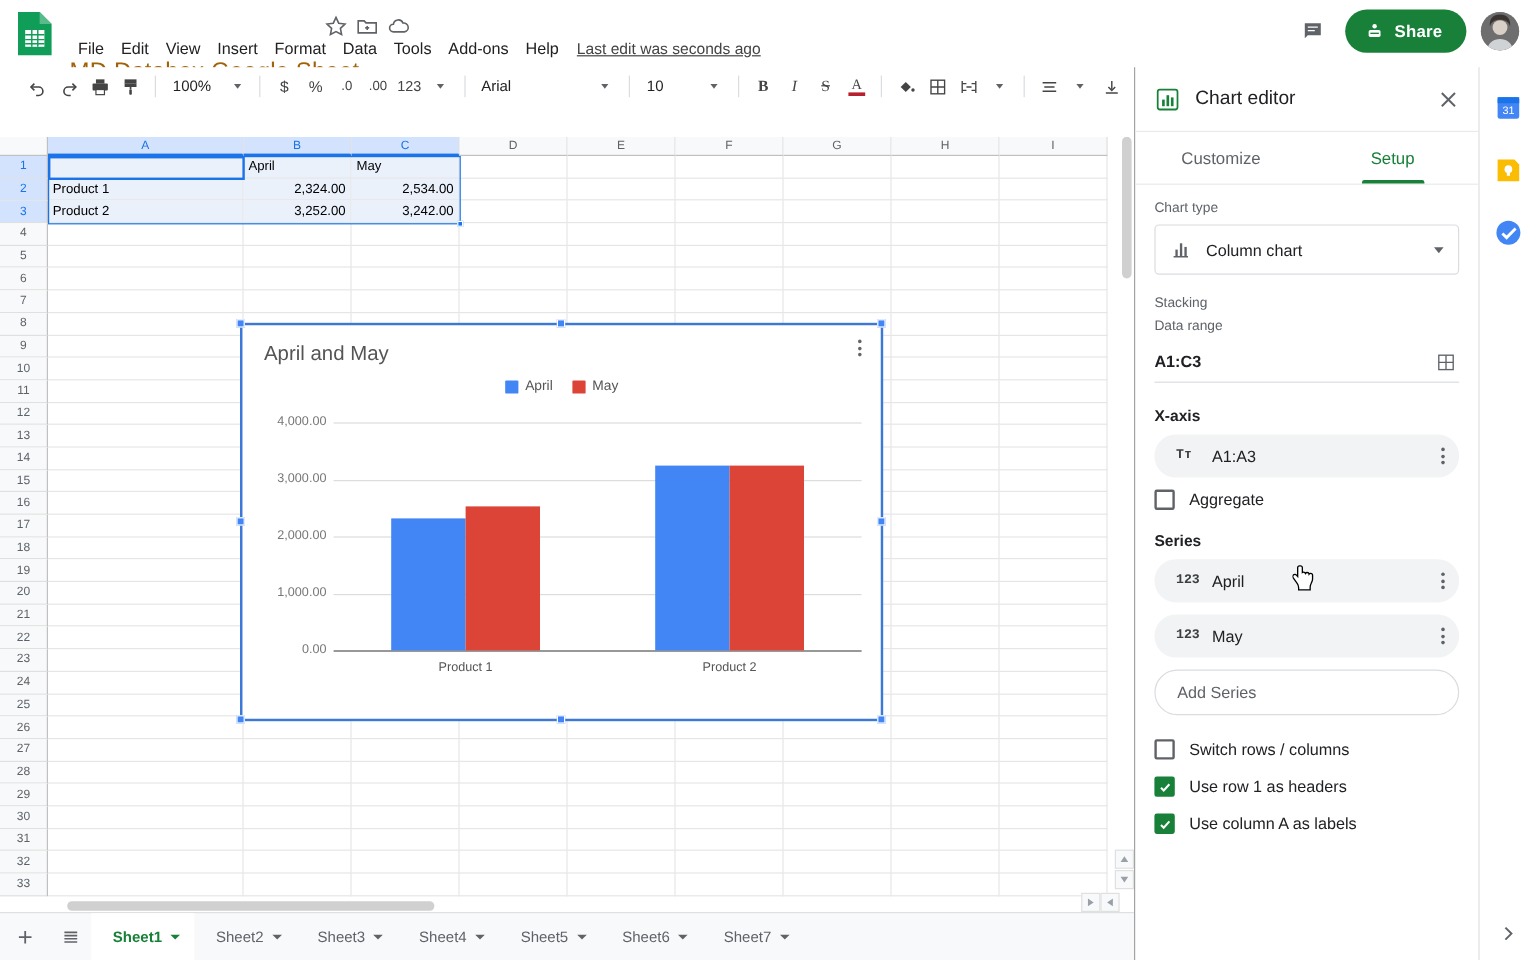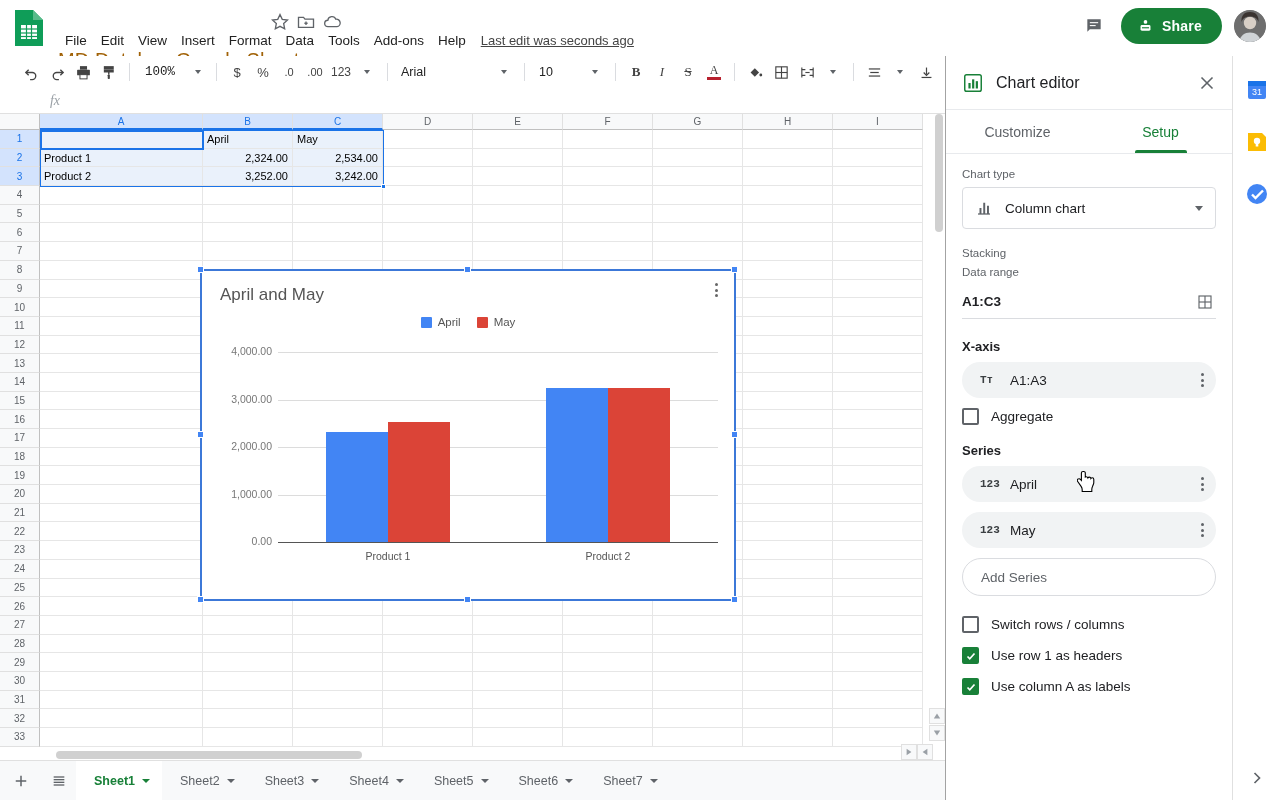--- a/index.html
+++ b/index.html
@@ -48,21 +48,21 @@
   
   .toolbar {
     position: absolute; top: 56px; left: 0; width: 1280px; height: 32px;
     display: flex; align-items: center; padding-left: 18px; gap: 0;
     background: #fff;
   }
   .tb-btn {
     height: 26px; min-width: 26px; display: flex; align-items: center; justify-content: center;
     color: #444; cursor: pointer; border-radius: 3px; padding: 0 3px; font-size: 13px;
   }
-  .tb-zoom { width: 46px; font-size: 12.5px; color: #222; justify-content: center; font-family: Liberation Mono, monospace; }
+  .tb-zoom { width: 46px; font-size: 12.5px; color: #222; justify-content: center; }
   .tb-sep { width: 1px; height: 18px; background: #dadce0; margin: 0 7px; }
   .tb-caret { width: 0; height: 0; border-left: 3.5px solid transparent; border-right: 3.5px solid transparent; border-top: 4px solid #5f6368; margin-left: 3px; }
   .tb-font { width: 66px; font-size: 12.5px; color: #222; justify-content: flex-start; padding-left: 6px; }
   .tb-fontcaret { margin-left: 30px; }
   .tb-size { width: 28px; font-size: 12.5px; color: #222; justify-content: center; }
   .tb-collapse { margin-left: auto; margin-right: 12px; }
 
   
   .formula-bar {
     position: absolute; top: 88px; left: 0; width: 1280px; height: 26px;
@@ -429,25 +429,20 @@
       </div>
     <div class="tb-sep"></div>
     <div class="tb-btn" style="letter-spacing:1px;color:#444">…</div>
     <div class="tb-btn tb-collapse">
       <svg width="17" height="17" viewBox="0 0 24 24" fill="none" stroke="#444" stroke-width="1.9">
           <path d="M6 15l6-6 6 6"></path>
         </svg>
     </div>
   </div>
 
-  <div class="formula-bar">
-    <div class="namebox"></div>
-    <div class="fx">fx</div>
-    <input class="formula-input" value="" placeholder="" style="">
-  </div>
 
   <div class="grid-wrap">
     <div class="col-head-row" id="col-head-row">
         <div class="corner"></div>
         <div class="col-head sel" style="width: 163px;">A</div>
         <div class="col-head sel" style="width: 90px;">B</div>
         <div class="col-head sel" style="width: 90px;">C</div>
         <div class="col-head" style="width: 90px;">D</div>
         <div class="col-head" style="width: 90px;">E</div>
         <div class="col-head" style="width: 90px;">F</div>

